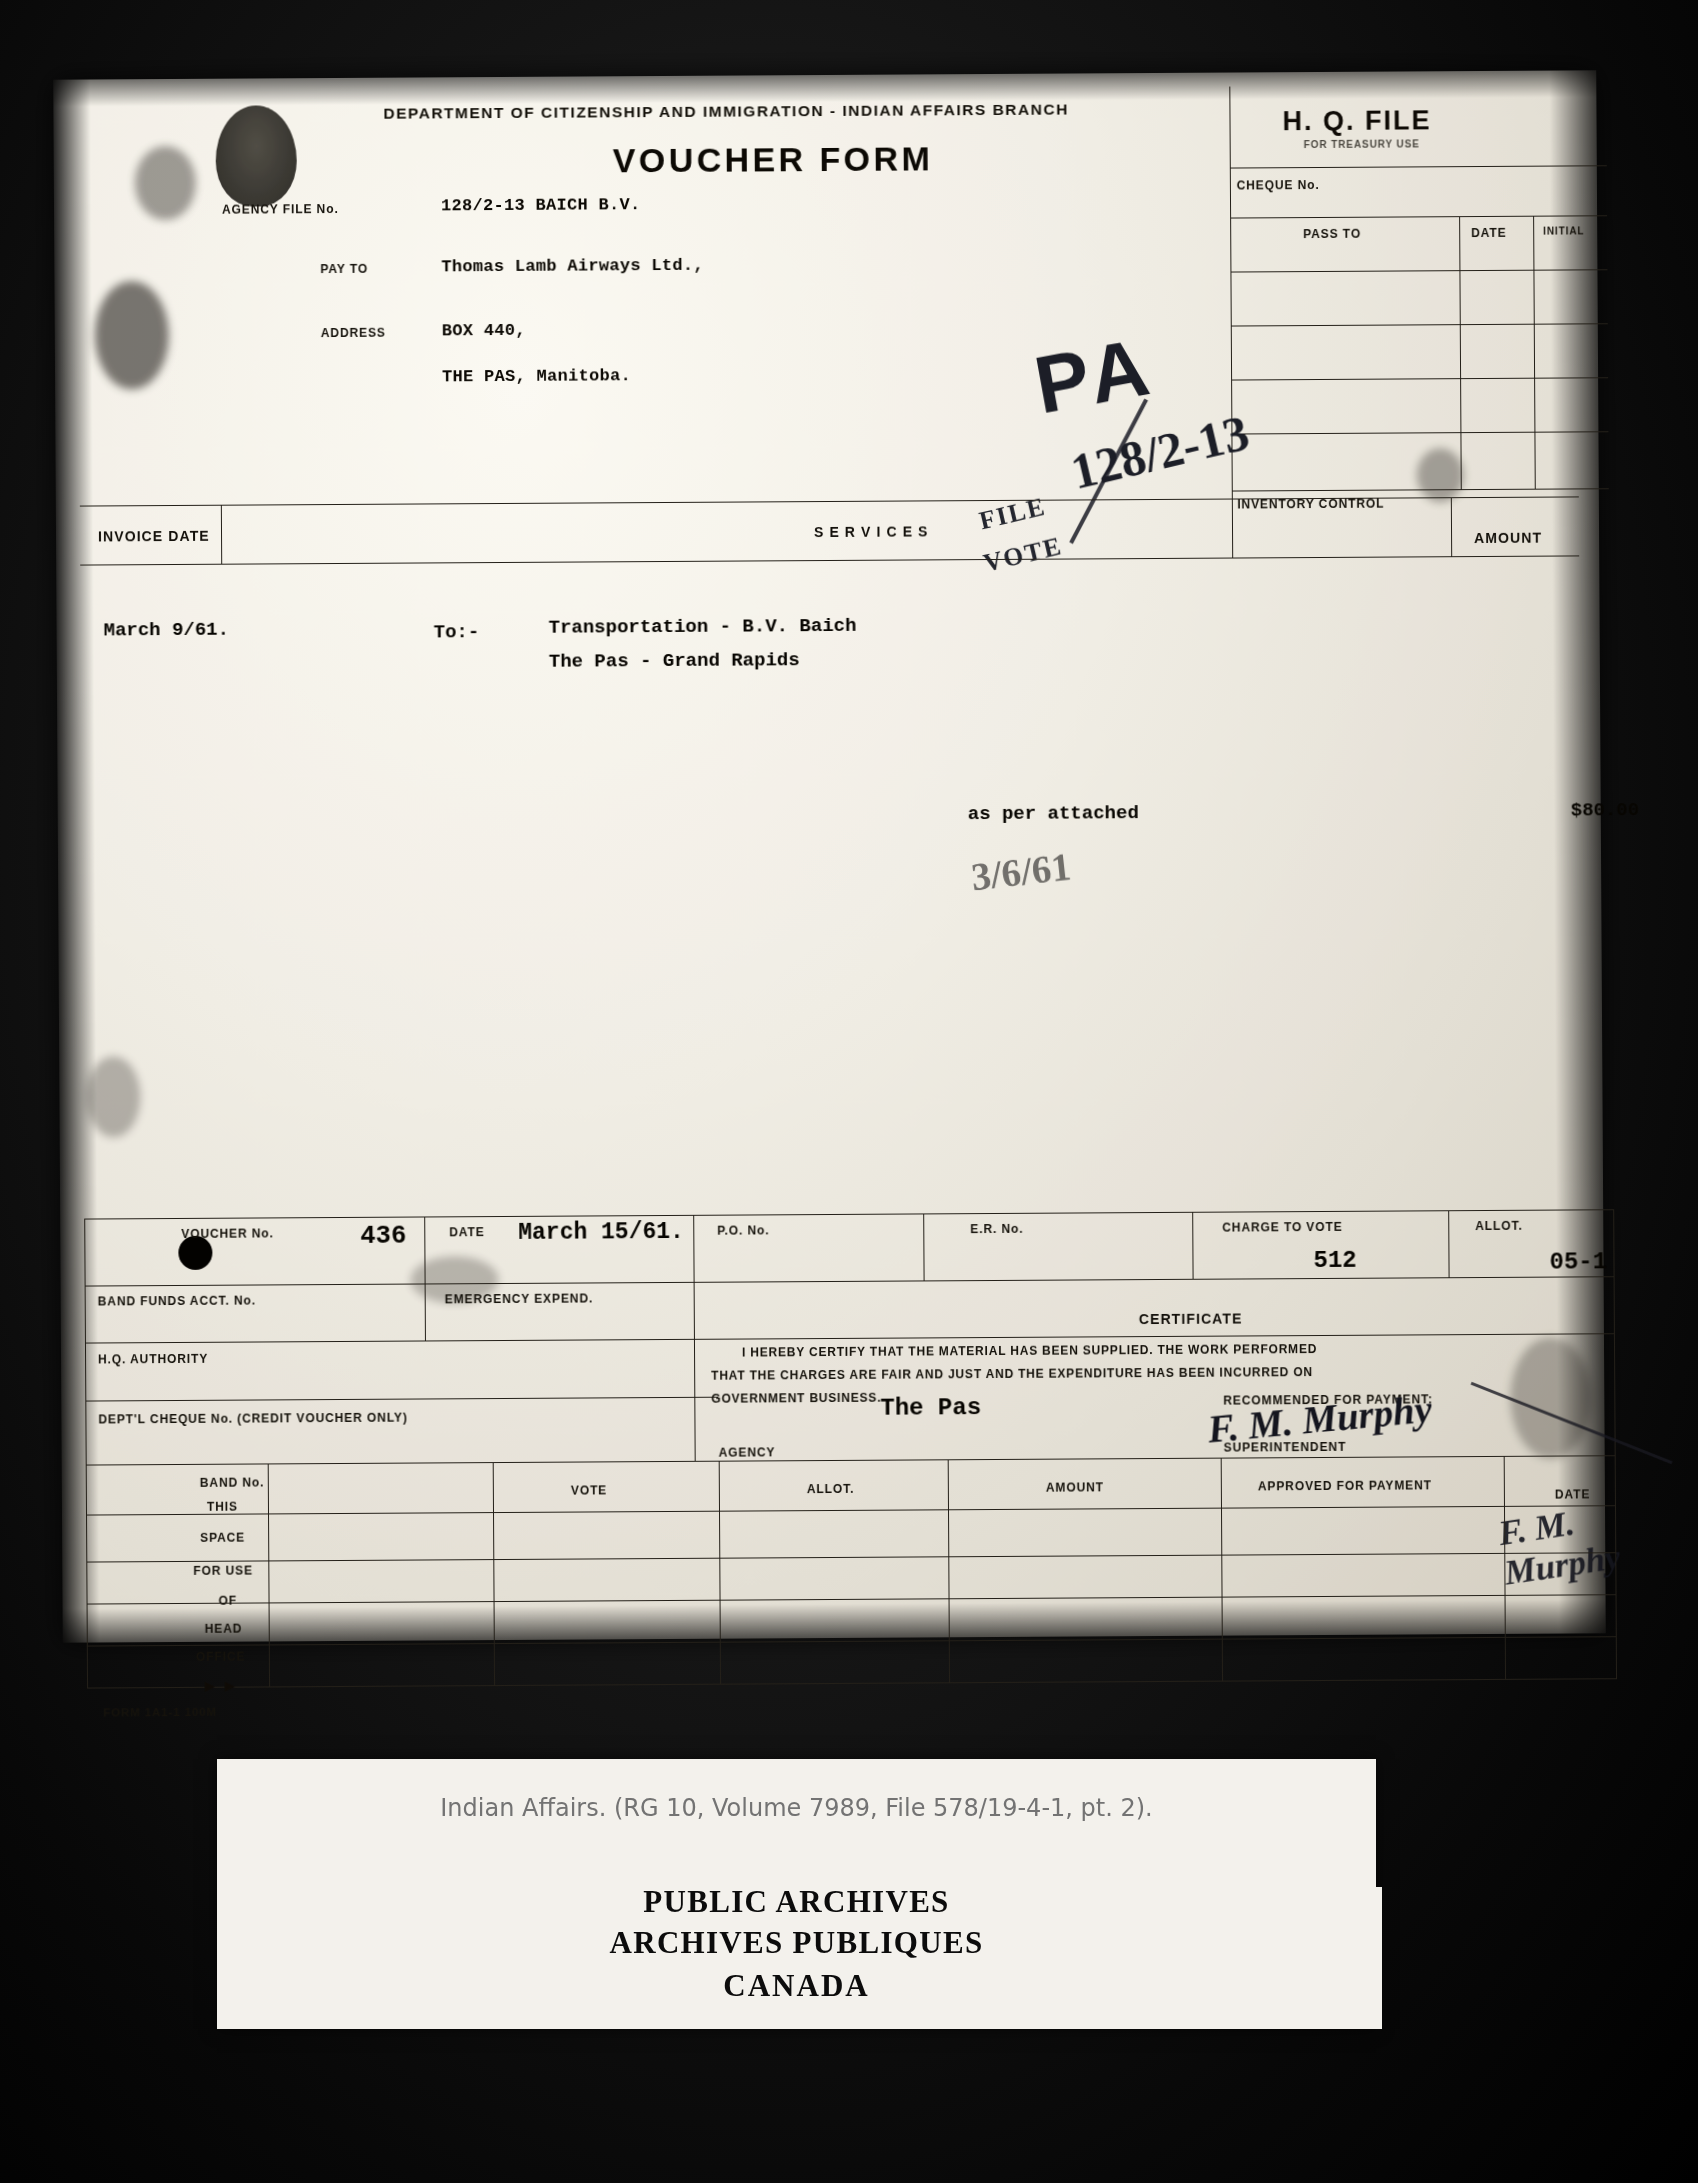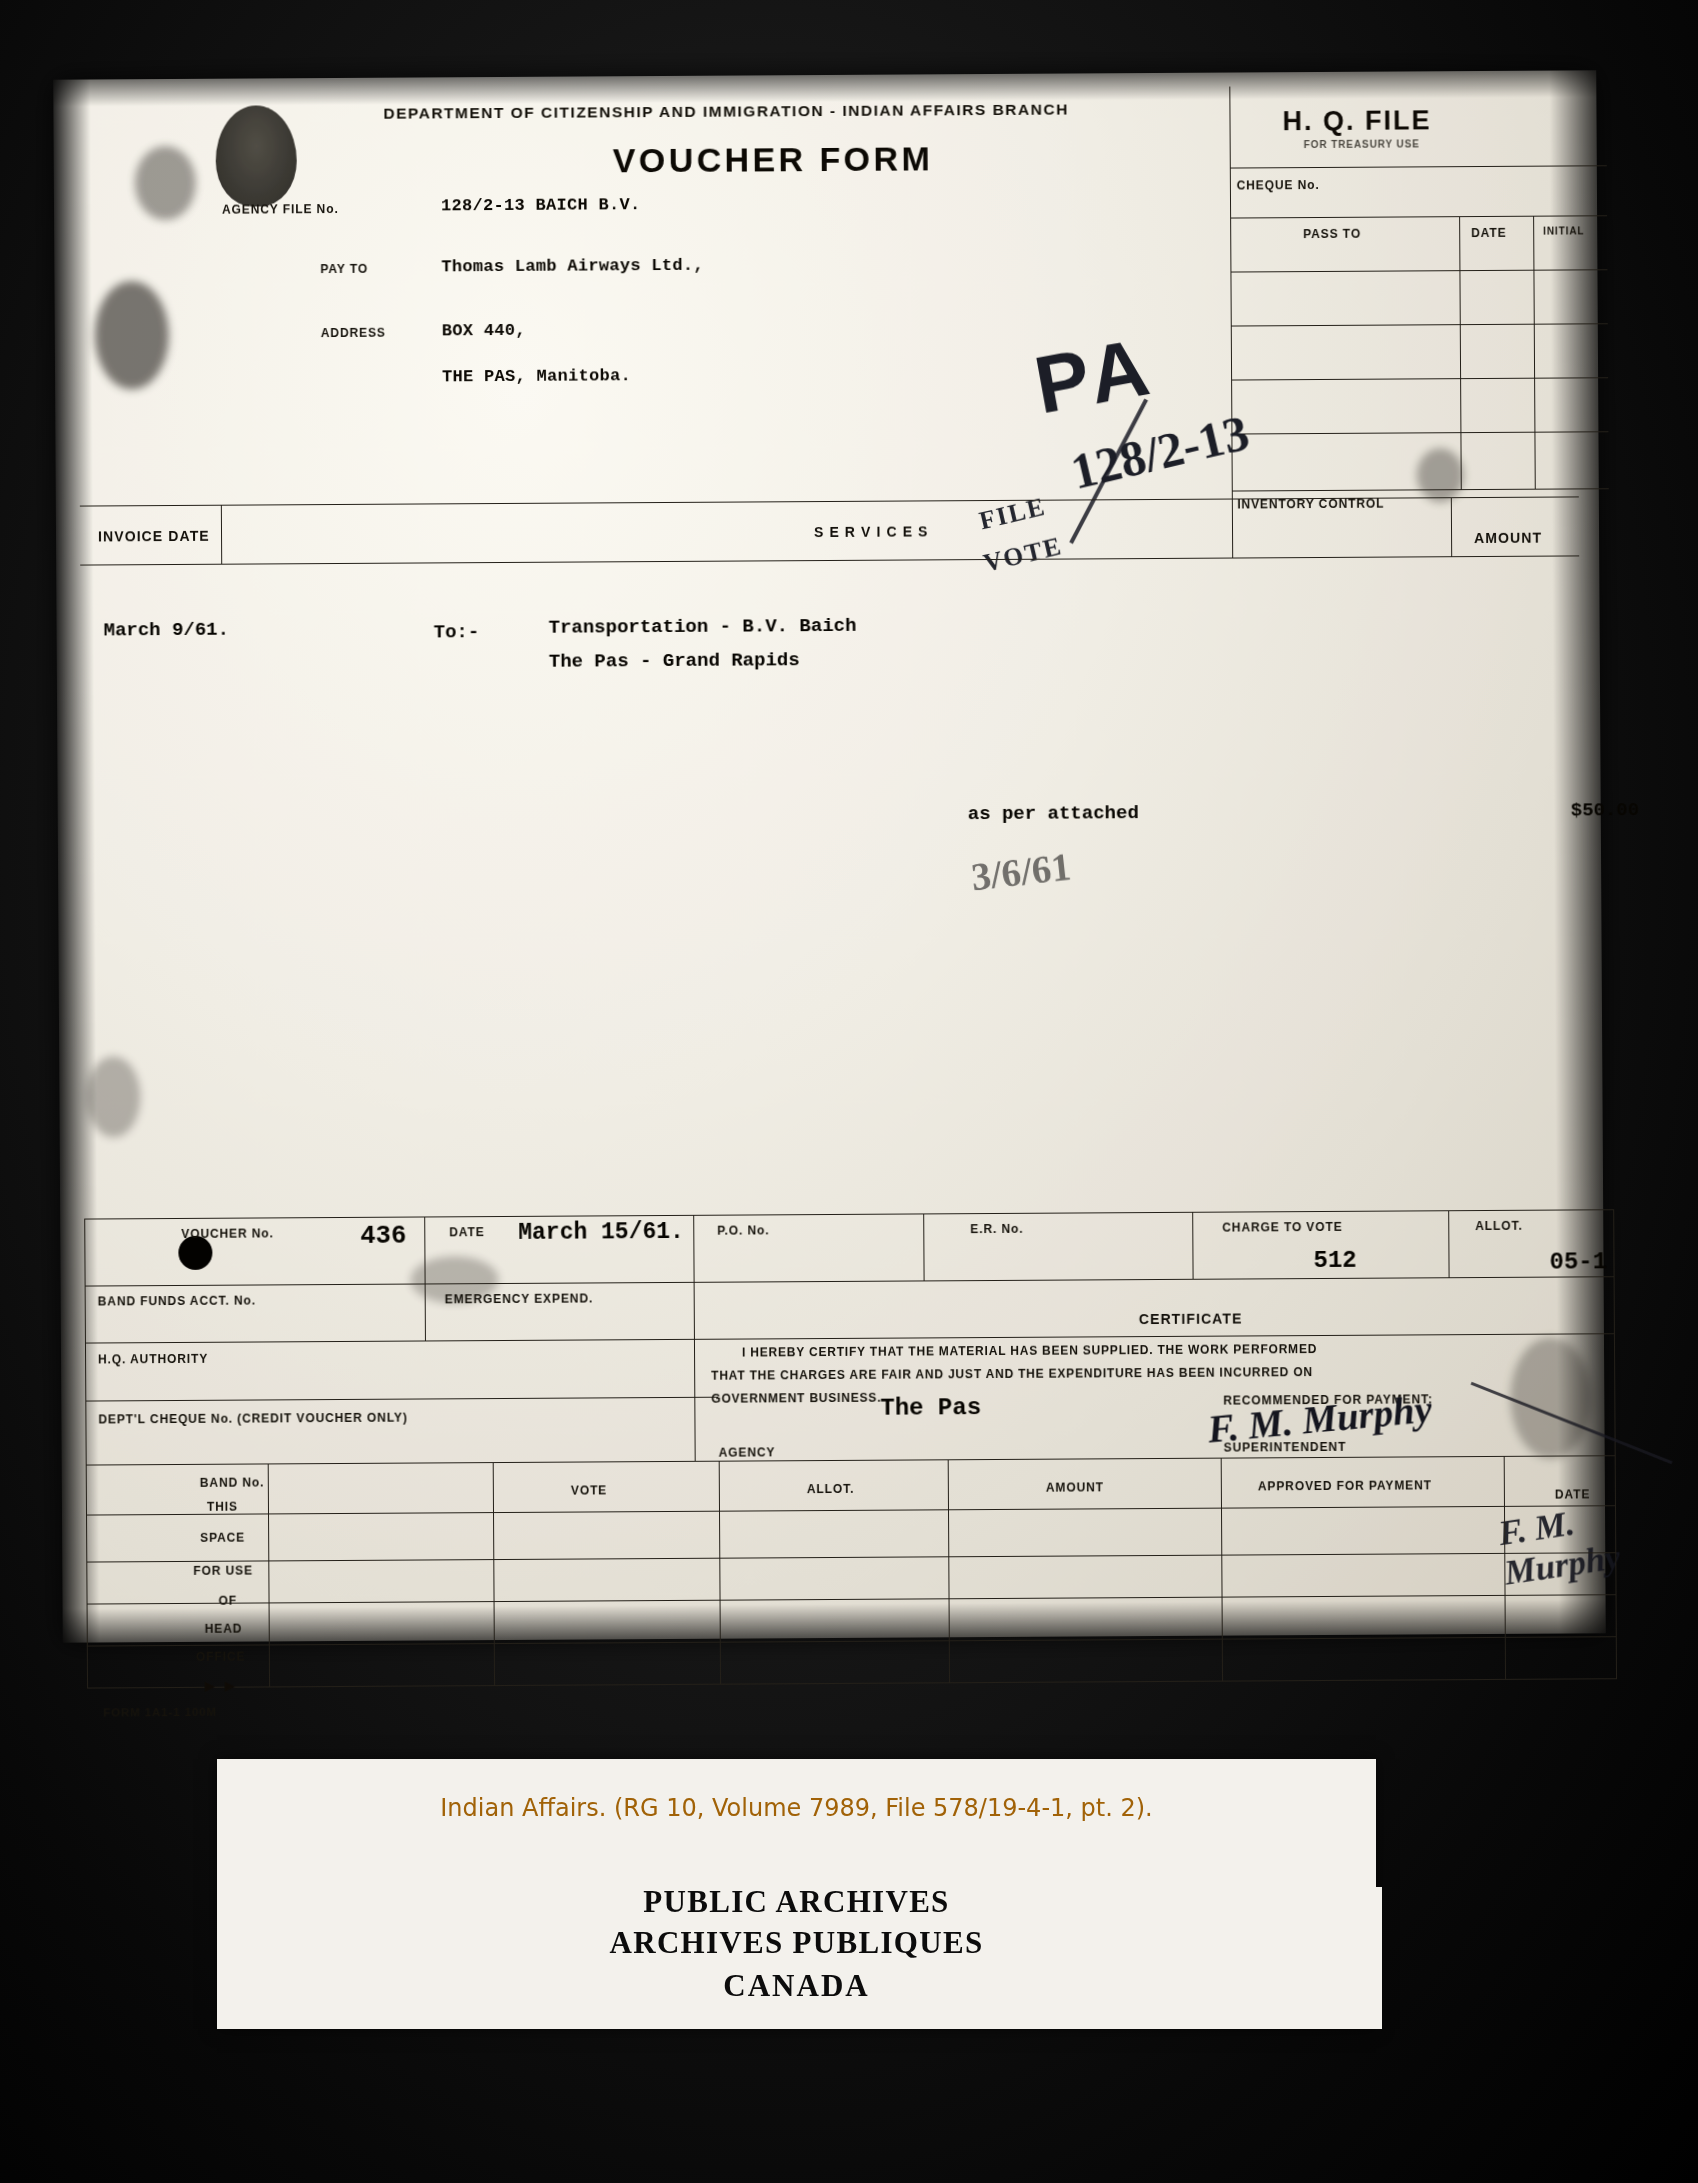--- a/index.html
+++ b/index.html
@@ -269,21 +269,21 @@
     inset: 0;
     text-align: center;
     color: #111;
   }
   #archives-caption {
     position: absolute;
     left: 0; right: 0;
     top: 35px;
     font-size: 24px;
     font-family: "DejaVu Sans", sans-serif;
-    color: #a16207;
+    color: #737373;
   }
   #archives-line1, #archives-line2, #archives-line3 {
     position: absolute;
     left: 0; right: 0;
     font-family: "Liberation Serif", serif;
     font-weight: 700;
     color: #0c0c0c;
   }
   #archives-line1 { top: 125px; font-size: 31px; letter-spacing: 1.3px; }
   #archives-line2 { top: 166px; font-size: 31px; letter-spacing: 1.3px; }
@@ -354,21 +354,21 @@
 
     <div class="t lbl" style="left:42px; top:450px;">INVOICE DATE</div>
     <div class="t lbl" style="left:758px; top:450px;">S E R V I C E S</div>
     <div class="t lbl" style="left:1418px; top:460px;">AMOUNT</div>
 
     <div class="t type-lg" style="left:47px; top:542px;">March 9/61.</div>
     <div class="t type-lg" style="left:377px; top:546px;">To:-</div>
     <div class="t type-lg" style="left:492px; top:542px;">Transportation - B.V. Baich</div>
     <div class="t type-lg" style="left:492px; top:576px;">The Pas - Grand Rapids</div>
     <div class="t type-lg" style="left:910px; top:731px;">as per attached</div>
-    <div class="t type-lg" style="left:1513px; top:731px;">$50.00</div>
+    <div class="t type-lg" style="left:1513px; top:731px;">$80.00</div>
 
     <div class="hand" id="pencil-scrawl">3/6/61</div>
 
     <div class="rule" style="left:23.6px;  top:1139px; width:1530px;"></div>
     <div class="rule" style="left:23.6px;  top:1206px; width:1530px;"></div>
     <div class="rule" style="left:23.6px;  top:1263px; width:1530px;"></div>
     <div class="rule" style="left:23.6px;  top:1321px; width:633px;"></div>
     <div class="rule" style="left:23.6px;  top:1385px; width:1530px;"></div>
     <div class="vrule" style="left:23.6px;   top:1139px; height:246px;"></div>
     <div class="vrule" style="left:364px;  top:1139px; height:67px;"></div>

